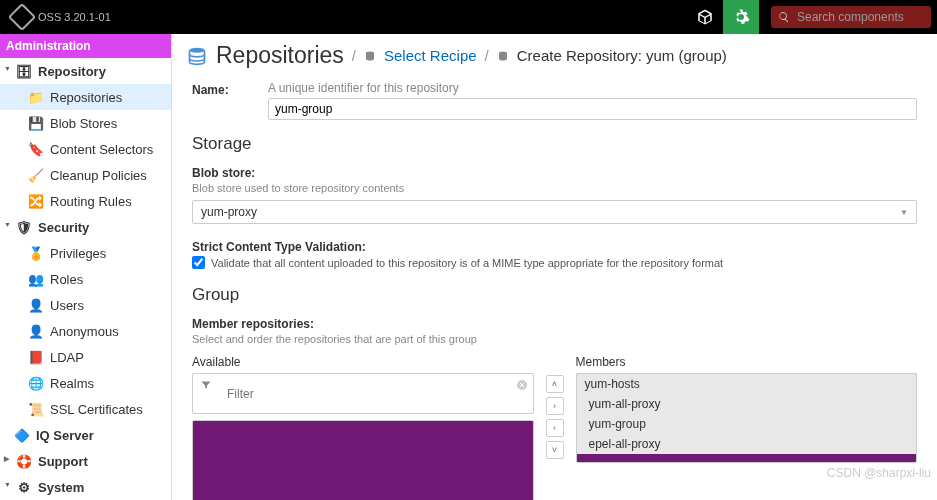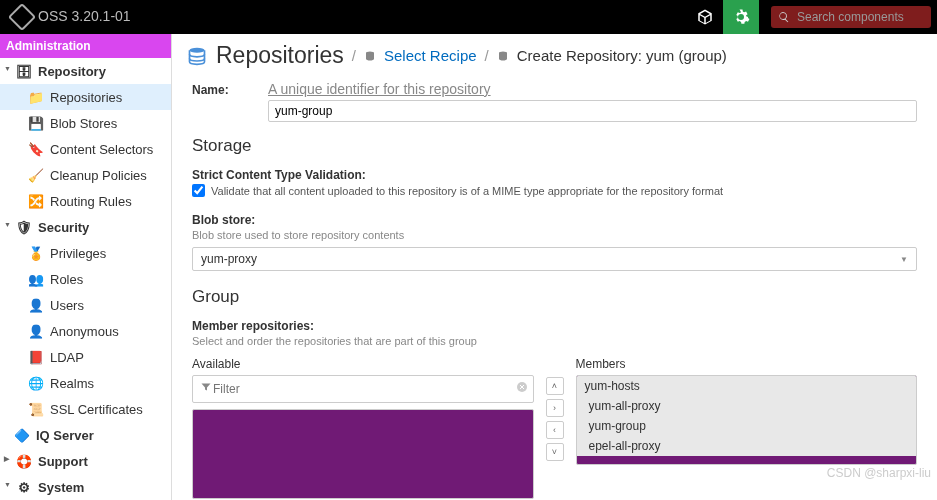--- a/index.html
+++ b/index.html
@@ -2,21 +2,21 @@
 <html><head>
   <meta charset="utf-8">
   <style>
     * { margin: 0; padding: 0; box-sizing: border-box; }
     body { font-family: -apple-system, BlinkMacSystemFont, "Segoe UI", Arial, sans-serif; font-size: 13px; color: #333; background: #f4f4f4; width: 937px; height: 500px; overflow: hidden; }
     
     .header { background: #000; height: 34px; display: flex; align-items: center; padding: 0 6px 0 6px; }
     .logo { width: 20px; height: 20px; border: 2px solid #aaa; transform: rotate(45deg); margin: 0 6px; border-radius: 3px; }
     .brand { color: #fff; display: flex; flex-direction: column; line-height: 1.1; margin-right: auto; }
     .brand-title { font-size: 13px; font-weight: 700; }
-    .brand-sub { font-size: 14px; color: #bbb; }
+    .brand-sub { font-size: 11px; color: #bbb; }
     .hdr-btn { width: 36px; height: 34px; display: flex; align-items: center; justify-content: center; cursor: pointer; }
     .hdr-btn-active { background: #2aa14e; }
     .gear-icon { width: 18px; height: 18px; fill: #fff; }
     .cube-icon { width: 18px; height: 18px; fill: #fff; }
     .search-box { position: relative; width: 160px; margin-left: 12px; }
     .search-box input { width: 100%; height: 22px; background: #7f1d1d; border: none; border-radius: 3px; padding: 0 8px 0 26px; color: #fff; font-size: 12px; }
     .search-box input::placeholder { color: #999; }
     .search-box svg { position: absolute; left: 7px; top: 5px; width: 12px; height: 12px; fill: #ccc; }
     
     .container { display: flex; height: calc(500px - 34px); }
@@ -43,39 +43,39 @@
     .crumb-text-title { font-size: 23px; font-weight: 300; color: #333; }
     .crumb-link { font-size: 15px; color: #006bbf; cursor: pointer; }
     .crumb-sep { color: #999; font-size: 15px; }
     .crumb-cur { font-size: 15px; color: #333; }
     .small-db { width: 12px; height: 12px; display: inline-block; }
     
     .form { padding: 4px 20px 20px 20px; }
     .form-row { display: flex; margin-bottom: 14px; align-items: flex-start; }
     .form-label { width: 76px; font-weight: 700; font-size: 12px; padding-top: 2px; }
     .form-field { flex: 1; }
-    .form-desc { color: #888; font-size: 14px; margin-bottom: 3px; text-decoration: underline; }
+    .form-desc { color: #888; font-size: 12px; margin-bottom: 3px; }
     .form-input { width: 100%; height: 22px; border: 1px solid #ccc; border-radius: 2px; padding: 0 6px; font-size: 12px; }
     .form-chk { display: flex; align-items: center; gap: 6px; }
     .form-chk input { width: 13px; height: 13px; }
     .form-chk label { font-size: 11px; color: #555; }
     
     .section-h { font-size: 17px; font-weight: 400; margin: 14px 0 12px 0; color: #333; }
     .sub-label { font-weight: 700; font-size: 12px; margin-bottom: 2px; }
     .sub-desc { color: #888; font-size: 11px; margin-bottom: 6px; }
     .select-box { display: flex; align-items: center; justify-content: space-between; border: 1px solid #ccc; border-radius: 2px; height: 24px; padding: 0 8px; font-size: 12px; width: 100%; }
     .select-box::after { content: "▼"; font-size: 8px; color: #888; }
     
     .storage-block { margin-bottom: 16px; }
     
     .transfer { display: flex; gap: 12px; margin-top: 10px; }
     .col { flex: 1; }
     .col-title { font-size: 12px; margin-bottom: 4px; }
     .filter-box { position: relative; margin-bottom: 6px; }
-    .filter-box input { width: 100%; height: 28px; border: 1px solid #ccc; border-radius: 2px; padding: 0 24px 0 20px; font-size: 12px; }
+    .filter-box input { width: 100%; height: 41px; border: 1px solid #ccc; border-radius: 2px; padding: 0 24px 0 34px; font-size: 12px; }
     .filter-icon { position: absolute; left: 8px; top: 6px; width: 12px; height: 12px; fill: #888; }
     .clear-icon { position: absolute; right: 6px; top: 6px; width: 12px; height: 12px; fill: #bbb; cursor: pointer; }
     .list-box { border: 1px solid #ccc; border-radius: 2px; height: 90px; background: #701a75; overflow-y: auto; }
     .list-item { padding: 3px 8px; font-size: 12px; background: #e8e8e8; cursor: pointer; }
     .list-item + .list-item { border-top: none; padding-left: 12px; }
     .ctrls { display: flex; flex-direction: column; gap: 4px; padding-top: 20px; }
     .ctrl-btn { width: 18px; height: 18px; border: 1px solid #ccc; border-radius: 2px; background: #fff; font-size: 9px; display: flex; align-items: center; justify-content: center; cursor: pointer; color: #666; }
     
     .watermark { position: fixed; bottom: 20px; right: 6px; font-size: 12px; color: #ccc; }
     
@@ -215,31 +215,31 @@
       <div class="form-row">
         <div class="form-label">Name:</div>
         <div class="form-field">
           <div class="form-desc">A unique identifier for this repository</div>
           <input class="form-input" type="text" value="yum-group" style="">
         </div>
       </div>
 
       <div class="section-h">Storage</div>
       <div class="storage-block">
+        <div class="sub-label">Blob store:</div>
+        <div class="sub-desc">Blob store used to store repository contents</div>
+        <div class="select-box">
+          <span>yum-proxy</span>
+        </div>
+      </div>
+      <div class="storage-block">
         <div class="sub-label">Strict Content Type Validation:</div>
         <div class="form-chk">
           <input type="checkbox" checked="" style="">
           <label>Validate that all content uploaded to this repository is of a MIME type appropriate for the repository format</label>
-        </div>
-      </div>
-      <div class="storage-block">
-        <div class="sub-label">Blob store:</div>
-        <div class="sub-desc">Blob store used to store repository contents</div>
-        <div class="select-box">
-          <span>yum-proxy</span>
         </div>
       </div>
 
       <div class="section-h">Group</div>
       <div>
         <div class="sub-label">Member repositories:</div>
         <div class="sub-desc">Select and order the repositories that are part of this group</div>
         <div class="transfer">
           <div class="col">
             <div class="col-title">Available</div>

